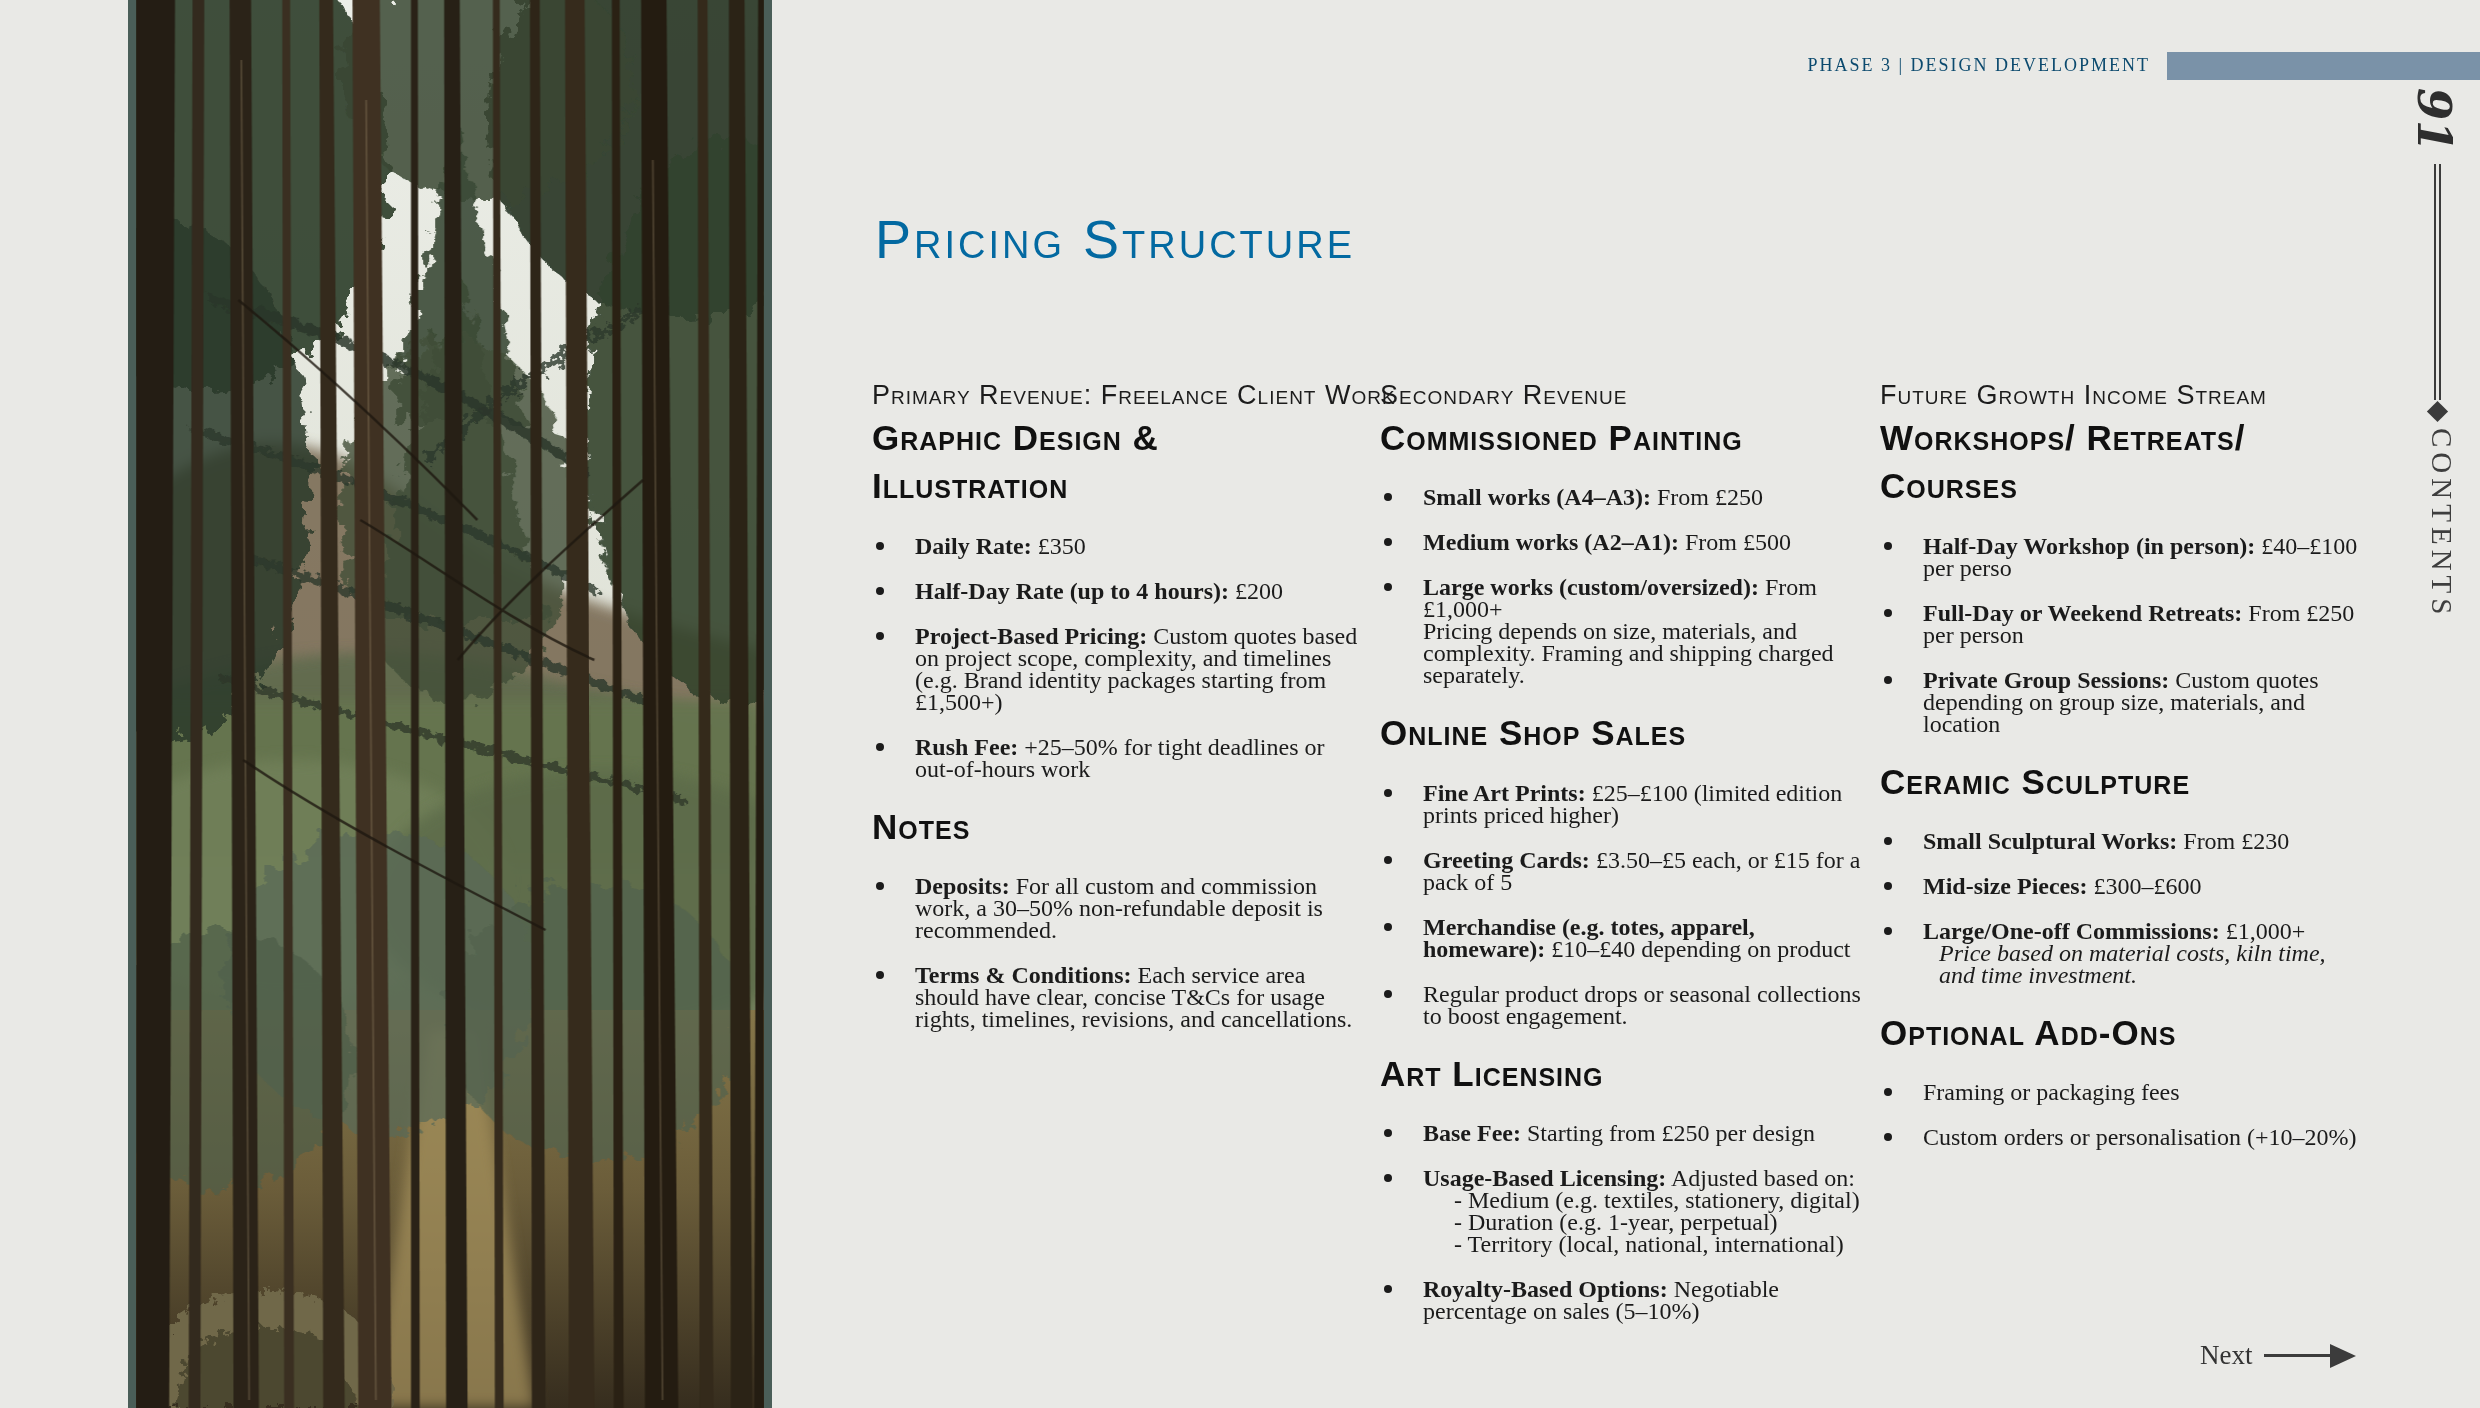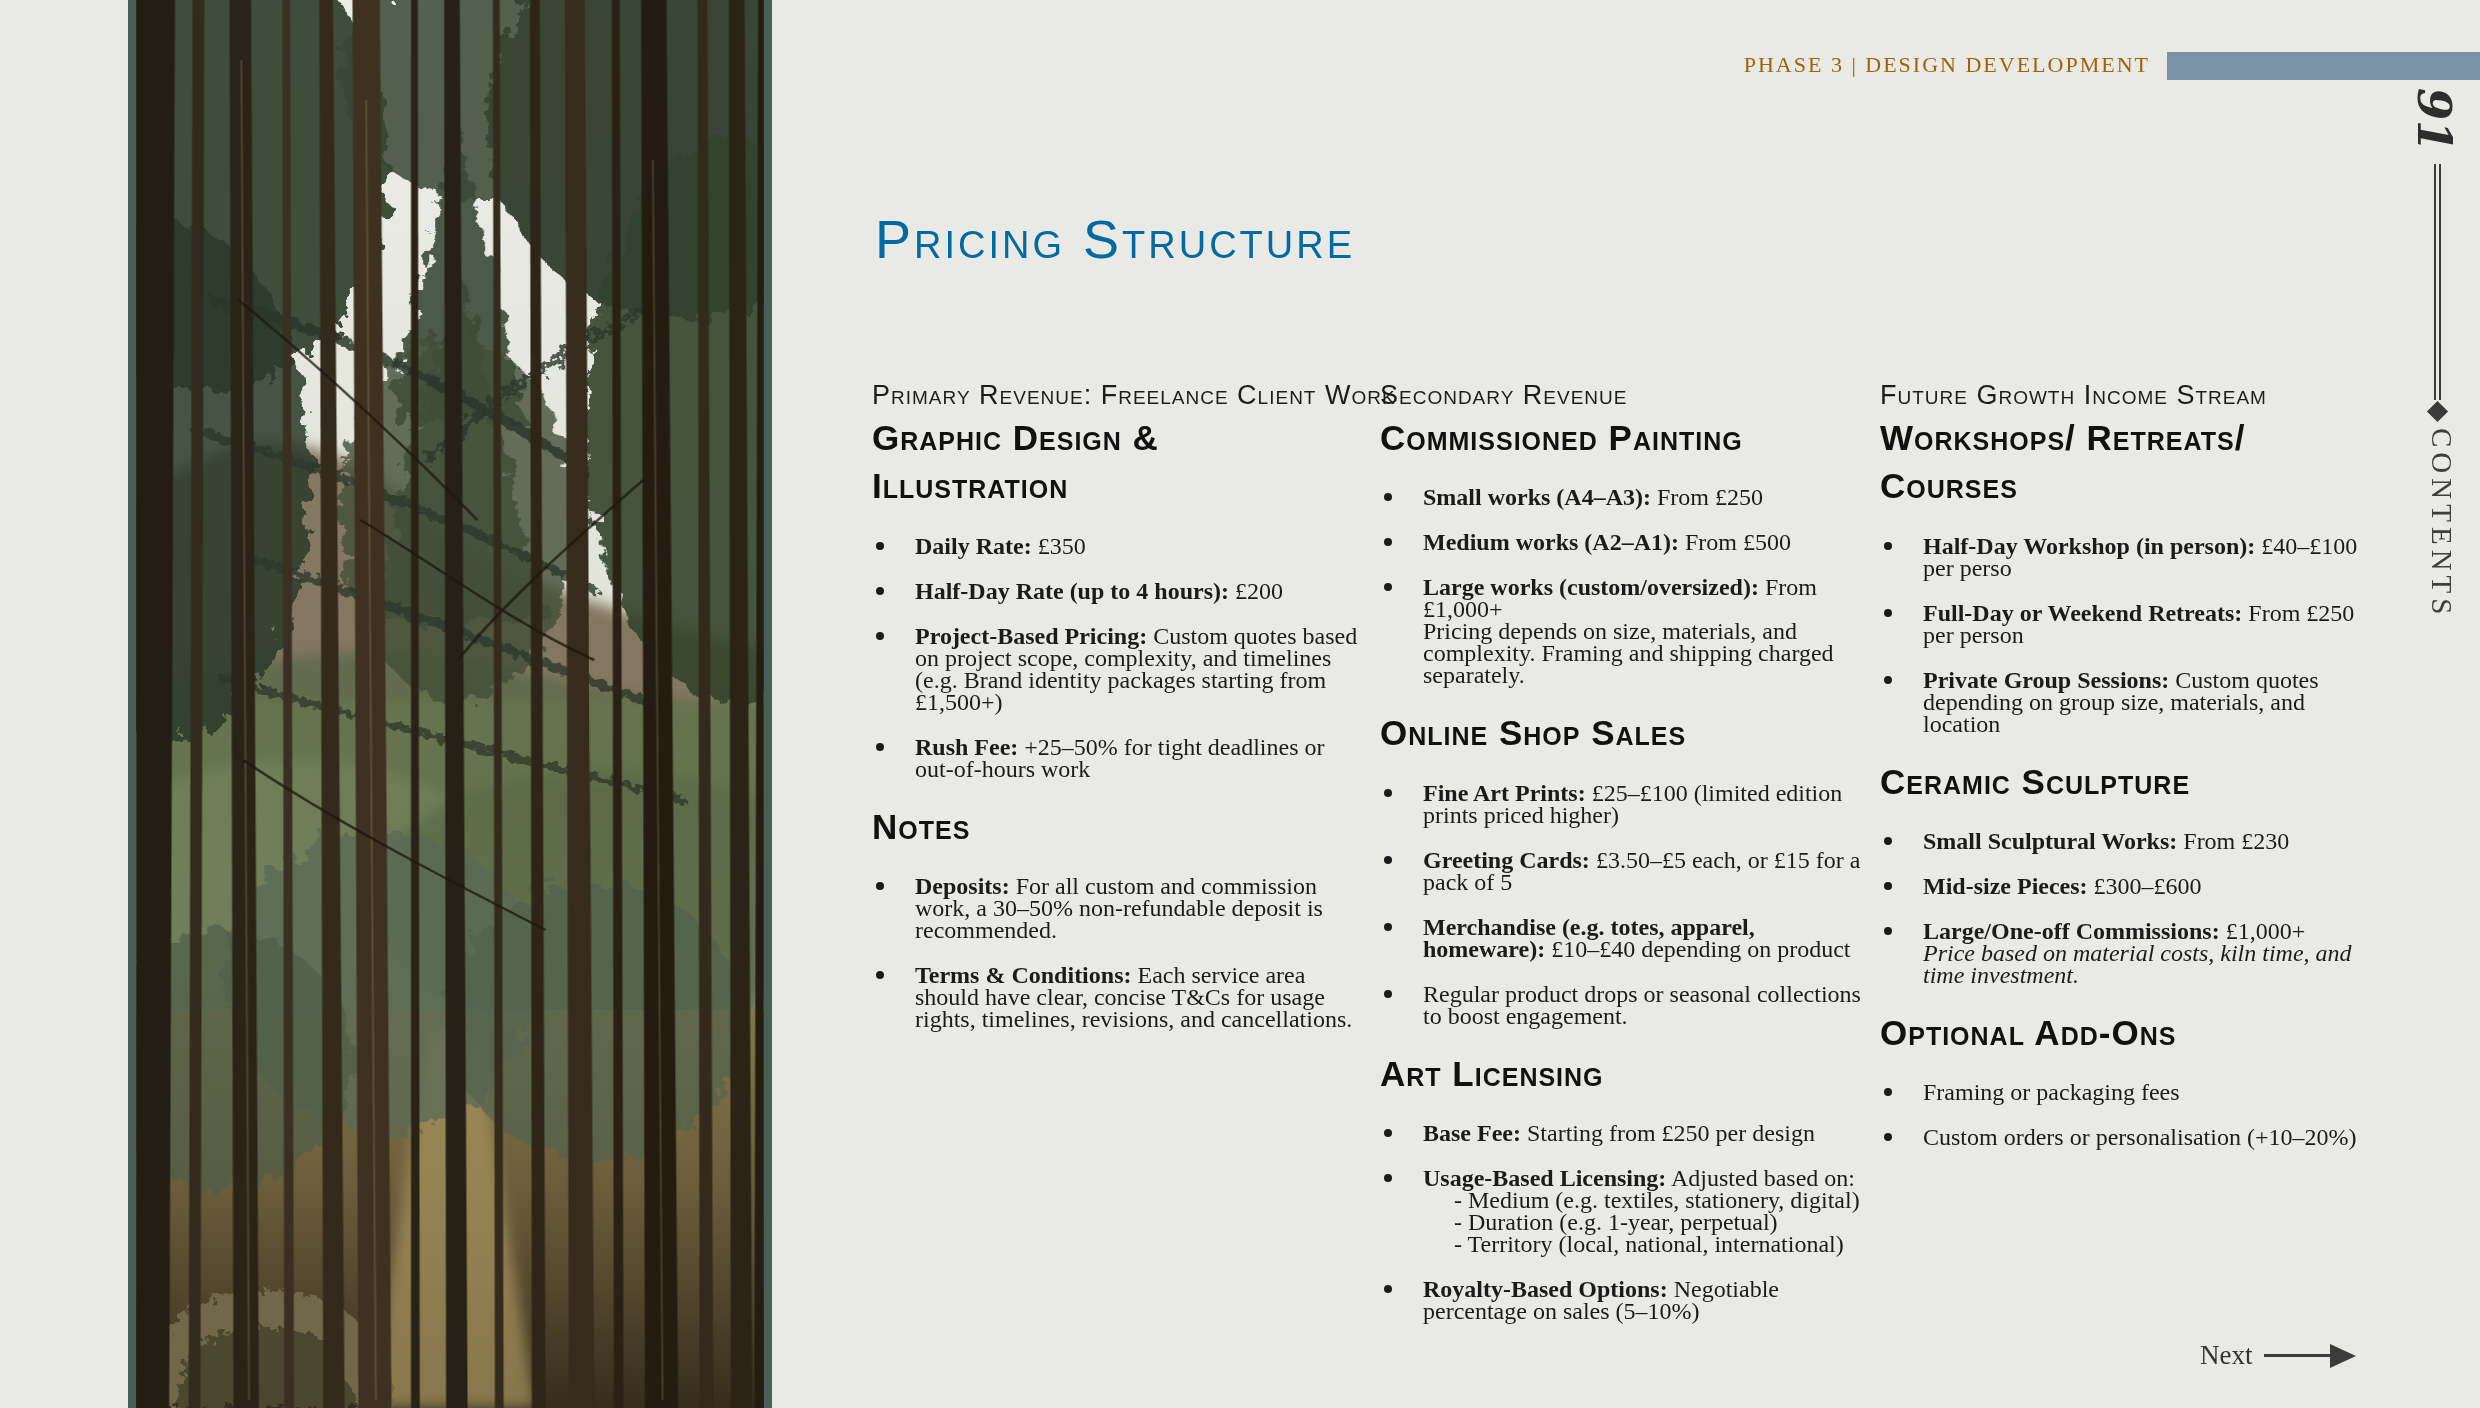--- a/index.html
+++ b/index.html
@@ -16,22 +16,22 @@
   .photo-frame {
     position:absolute; left:128px; top:0; width:644px; height:1408px;
     border-left:8px solid #4a5e58; border-right:8px solid #4a5e58;
     background:#dfe1d8; overflow:hidden;
   }
   .photo-frame svg { display:block; width:100%; height:100%; }
 
   
   .phase-label {
     position:absolute; top:50px; right:330px; height:30px; line-height:30px;
-    font-family:"Liberation Serif", serif; font-size:22px; letter-spacing:2px;
-    color:#a16207; white-space:nowrap;
+    font-family:"Liberation Serif", serif; font-size:18px; letter-spacing:2px;
+    color:#0c4a6e; white-space:nowrap;
   }
   .accent-bar {
     position:absolute; left:2167px; top:52px; width:313px; height:28px;
     background:#7a92a8;
   }
 
   
   .page-number {
     position:absolute; left:2404px; top:90px; width:60px; height:60px;
     display:flex; align-items:center; justify-content:center;
@@ -82,21 +82,21 @@
   li.item {
     position:relative; padding-left:43px; margin-bottom:23px;
     font-size:24px; line-height:22px; color:#1b1b1b;
   }
   li.item::before {
     content:""; position:absolute; left:4px; top:7px;
     width:8px; height:8px; border-radius:50%; background:#1b1b1b;
   }
   .item-label { font-weight:700; }
   .item-extra { }
-  .item-extra.italic { font-style:italic; }
+  .item-extra.italic { font-style:italic;margin-left:16px; }
   .item-subline { padding-left:31px; }
 
   
   .next-button {
     position:absolute; left:2200px; top:1340px;
     display:flex; align-items:center; gap:12px; cursor:pointer;text-align:right;
   }
   .next-label { font-family:"Liberation Serif", serif; font-size:27px; color:#333; }
   .next-arrow { position:relative; width:92px; height:24px; }
   .next-arrow .shaft {

